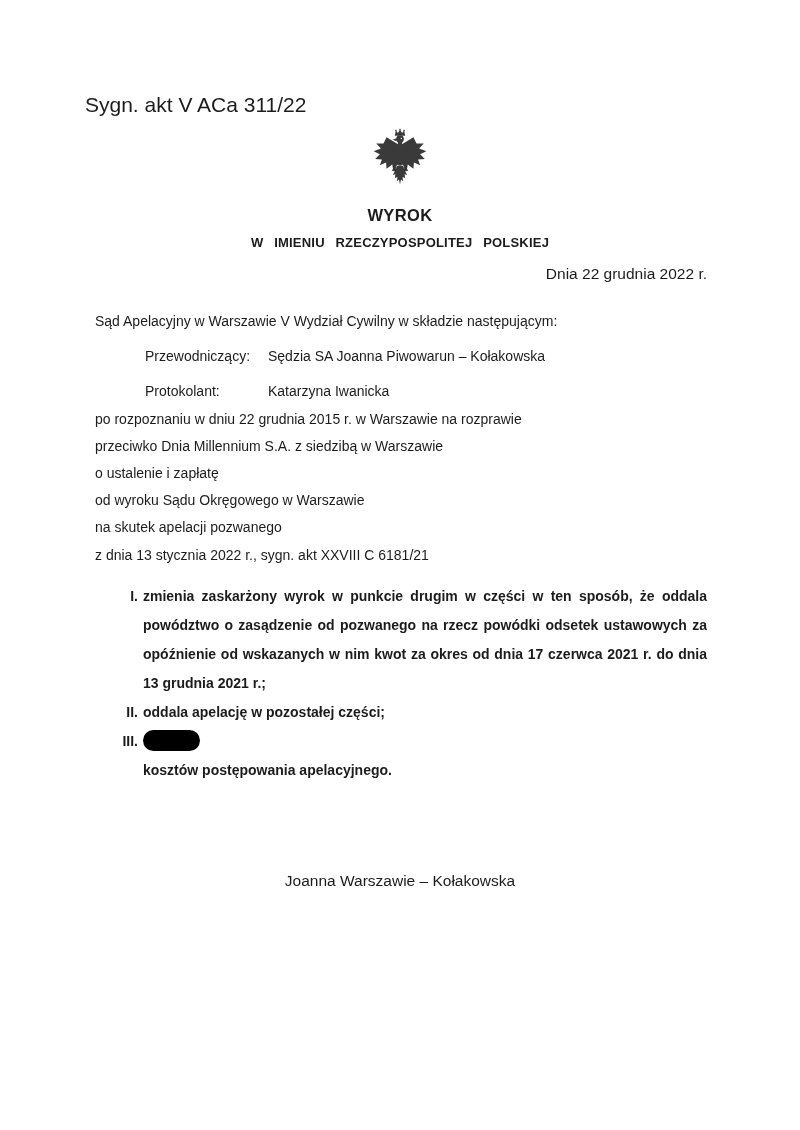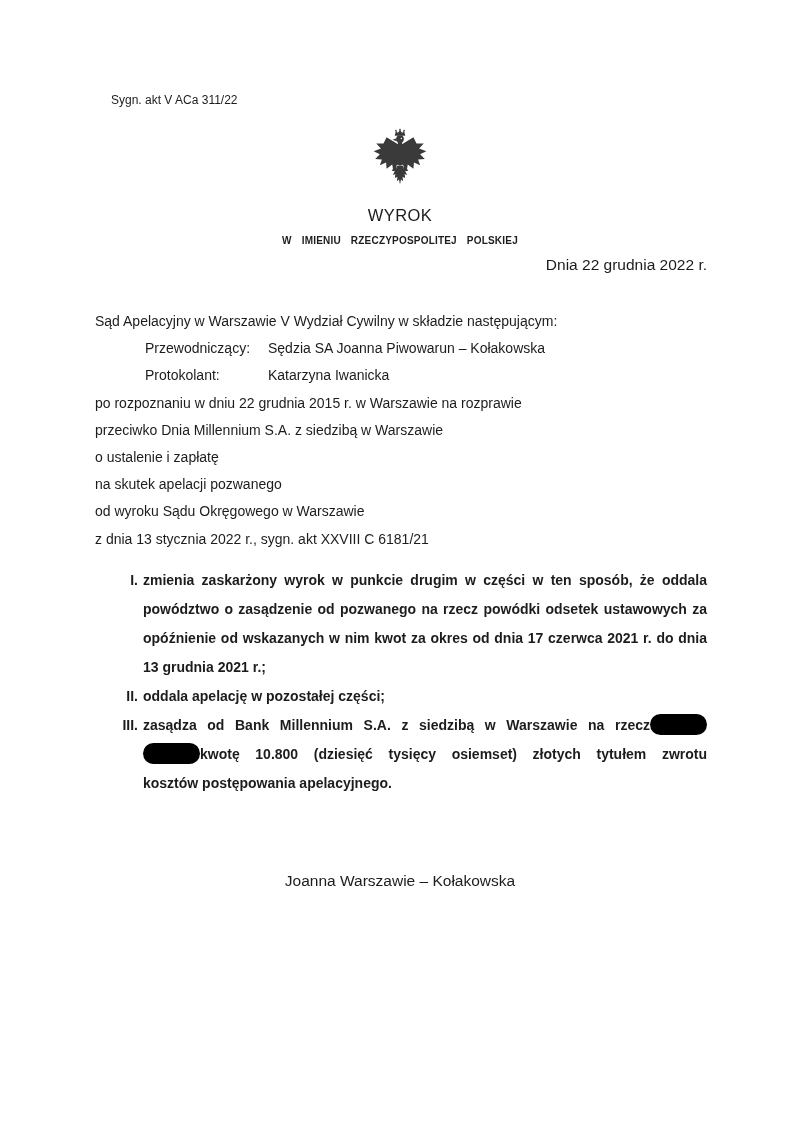--- a/index.html
+++ b/index.html
@@ -8,69 +8,69 @@
     width: 800px;
     height: 1130px;
     margin: 0 auto;
     background: #ffffff;
     font-family: "Liberation Sans", sans-serif;
     color: #1c1c1c;
     overflow: hidden;
   }
   .sygn {
     position: absolute;
-    left: 111px;
+    left: 85px;
     top: 93px;
-    font-size: 12px;
+    font-size: 21px;
   }
   .emblem-wrap {
     position: absolute;
     left: 0;
     right: 0;
     top: 126px;
     text-align: center;
   }
   .title {
     position: absolute;
     left: 0;
     right: 0;
     top: 206px;
     text-align: center;
-    font-weight: normal;
+    font-weight: bold;
     font-size: 16.5px;
     letter-spacing: 0.4px;
   }
   .subtitle {
     position: absolute;
     left: 0;
     right: 0;
     top: 235px;
     text-align: center;
     font-weight: bold;
-    font-size: 10px;
+    font-size: 13px;
     word-spacing: 7px;
     letter-spacing: 0.2px;
   }
   .date-line {
     position: absolute;
-    top: 256px;
+    top: 265px;
     right: 93px;
     font-size: 15.5px;
   }
   .body-block {
     position: absolute;
     left: 95px;
     top: 308px;
     width: 612px;
     font-size: 14px;
     line-height: 27.2px;
   }
   .body-line { white-space: nowrap; }
   .indented { padding-left: 50px; }
-  .role-label { display: inline-block; width: 123px; }
+  .role-label { display: inline-block; width: 123px; margin-top: 8px; }
   .redact {
     display: inline-block;
     background: #000000;
     border-radius: 11px;
     height: 21px;
     vertical-align: text-bottom;
     position: relative;
     top: 2px;
   }
   .redact-plaintiff { width: 100px; }
@@ -146,40 +146,39 @@
 
     <div class="body-line indented"><span class="role-label">Przewodniczący:</span><span>Sędzia SA Joanna Piwowarun – Kołakowska</span></div>
 
     <div class="body-line indented"><span class="role-label">Protokolant:</span><span>Katarzyna Iwanicka</span></div>
 
     <div class="body-line">po rozpoznaniu w dniu 22 grudnia 2015 r. w Warszawie na rozprawie</div>
 
 
     <div class="body-line">przeciwko Dnia Millennium S.A. z siedzibą w Warszawie</div>
     <div class="body-line">o ustalenie i zapłatę</div>
+    <div class="body-line">od wyroku Sądu Okręgowego w Warszawie</div>
     <div class="body-line">na skutek apelacji pozwanego</div>
-    <div class="body-line">od wyroku Sądu Okręgowego w Warszawie</div>
     <div class="body-line">z dnia 13 stycznia 2022 r., sygn. akt XXVIII C 6181/21</div>
 
     <div class="ruling-list">
 
       <div class="ruling-item">
         <span class="numeral">I.</span>
         <span>zmienia zaskarżony wyrok w punkcie drugim w części w ten sposób, że oddala powództwo o zasądzenie od pozwanego na rzecz powódki odsetek ustawowych za opóźnienie od wskazanych w nim kwot za okres od dnia 17 czerwca 2021 r. do dnia 13 grudnia 2021 r.;</span>
       </div>
 
       <div class="ruling-item">
         <span class="numeral">II.</span>
         <span>oddala apelację w pozostałej części;</span>
       </div>
 
       <div class="ruling-item">
         <span class="numeral">III.</span>
-        <div class="jline"><span>zasądza od Bank Millennium S.A. z siedzibą w Warszawie na rzecz</span><span class="redact redact-small"></span></div>
-        <div class="jline"><span class="redact redact-small"></span><span>kwotę 10.800 (dziesięć tysięcy osiemset) złotych tytułem zwrotu</span></div>
+        <div class="jline"><span class="redact redact-small"></span></div>
         <div class="lline">kosztów postępowania apelacyjnego.</div>
       </div>
 
     </div>
   </div>
 
   <div class="signature">Joanna Warszawie – Kołakowska</div>
 
 </div>
 

